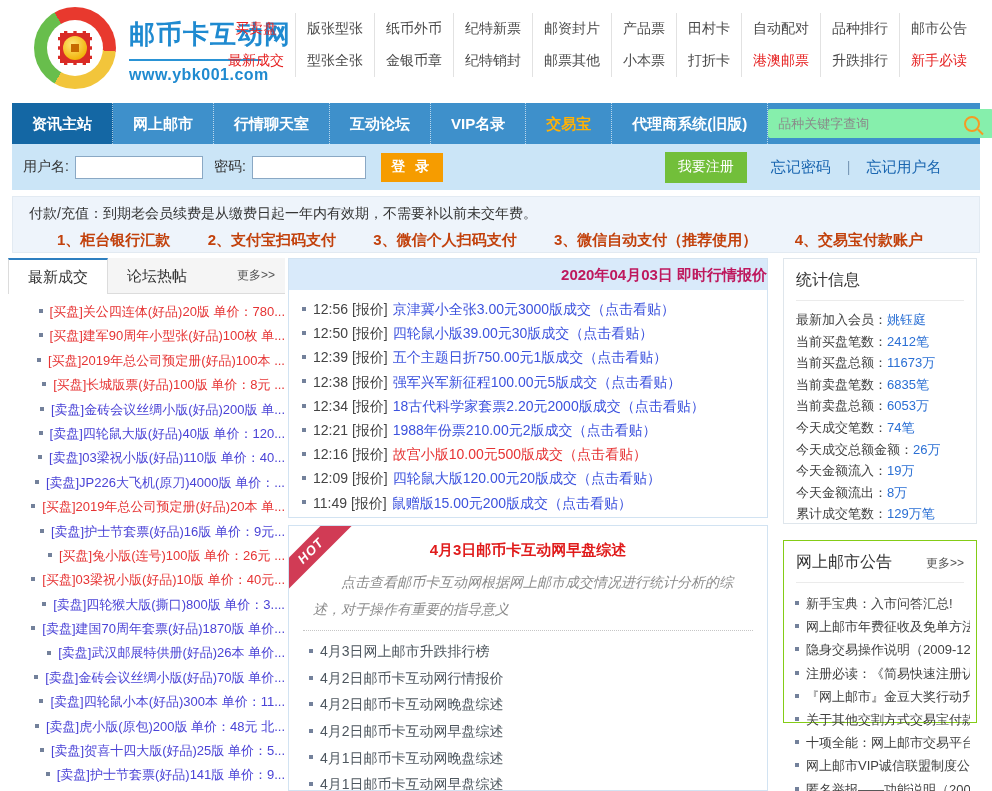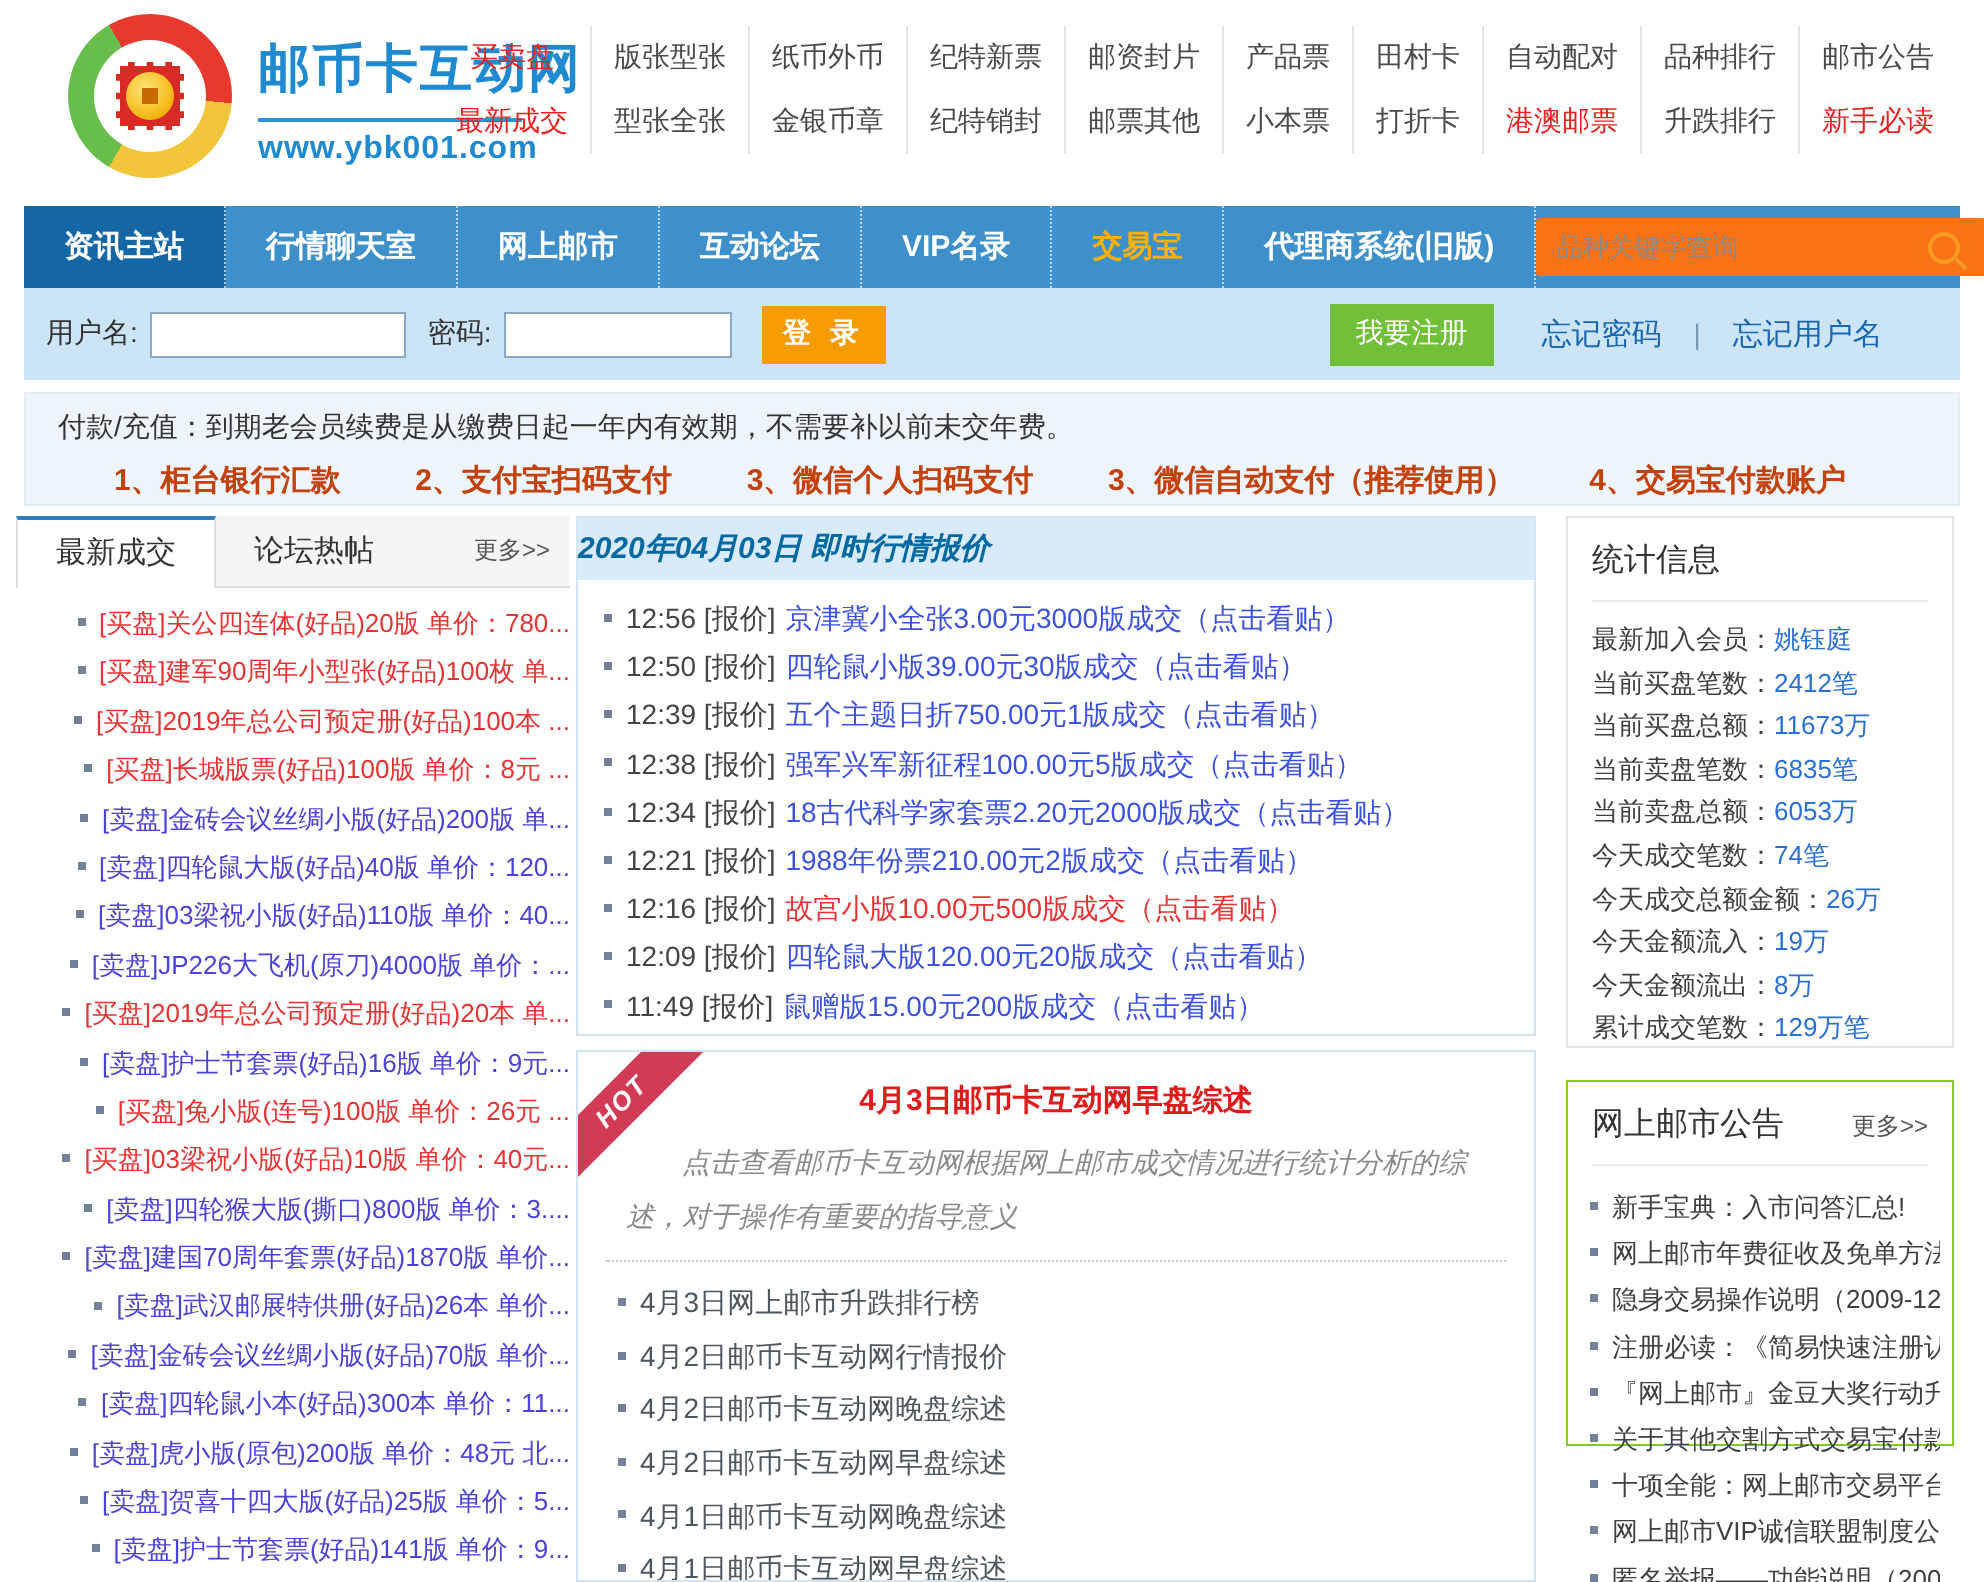--- a/index.html
+++ b/index.html
@@ -24,21 +24,21 @@
   .top-links{position:absolute;right:14px;top:13px;display:grid;grid-template-columns:repeat(10,auto);}
   .top-link{font-size:14px;color:#4a4a4a;text-align:center;padding:7px 11px;border-right:1px solid #e2e2e2;cursor:pointer;white-space:nowrap;}
   .top-link:nth-child(10n){border-right:none;}
   .top-link.accent{color:#e62222;}
   
   .navbar{position:absolute;top:103px;left:12px;width:968px;height:41px;background:#3e90cb;display:flex;}
   .nav-tab{line-height:41px;padding:0 20px;color:#fff;font-size:15px;font-weight:bold;
     border-right:1px dotted rgba(255,255,255,.65);cursor:pointer;white-space:nowrap;}
   .nav-tab.active{background:#1467a4;}
   .nav-tab.highlight{color:#ffb106;}
-  .search-box{margin-left:auto;margin-top:6px;margin-right:4px;width:244px;height:29px;background:#f97316;
+  .search-box{margin-left:auto;margin-top:6px;margin-right:4px;width:244px;height:29px;background:#86efac;
     border-radius:2px;display:flex;align-items:center;}
   .search-input{border:none;outline:none;flex:1;padding:0 10px;font-size:13px;color:#333;background:transparent;}
   .search-input::placeholder{color:#8a8a8a;}
   .search-icon{width:12px;height:12px;border:2px solid #f59a23;border-radius:50%;position:relative;margin-right:13px;flex:none;cursor:pointer;}
   .search-icon::after{content:"";position:absolute;width:7px;height:2px;background:#f59a23;transform:rotate(45deg);right:-6px;bottom:-3px;}
   
   .login-bar{position:absolute;top:144px;left:12px;width:968px;height:46px;background:#cbe5f7;
     display:flex;align-items:center;font-size:14px;color:#333;}
   .login-label{margin-left:11px;}
   .login-input{width:128px;height:23px;border:1px solid #8aa8c4;background:#fff;margin-left:6px;box-sizing:border-box;}
@@ -64,22 +64,22 @@
   .left-more{margin-left:auto;font-size:12px;color:#555;padding:0 10px;line-height:35px;cursor:pointer;}
   .trade-list{list-style:none;margin:6px 0 0 0;padding:0 0 0 7px;text-align:right;}
   .trade-item{line-height:24.4px;height:24.4px;font-size:13px;white-space:nowrap;overflow:hidden;}
   .trade-link{cursor:pointer;}
   .trade-item.buy .trade-link{color:#e63333;}
   .trade-item.sell .trade-link{color:#4a43d6;}
   .sq{display:inline-block;width:4px;height:4px;background:#73819b;margin:0 7px 3px 0;vertical-align:middle;}
   
   .quotes-panel{position:absolute;top:258px;left:288px;width:480px;height:260px;border:1px solid #d2e3f2;
     box-sizing:border-box;background:#fff;}
-  .quotes-header{height:31px;background:#d9eafa;text-align:left;line-height:31px;color:#0369a1;
-    font-weight:bold;font-size:15px;font-style:italic;}
+  .quotes-header{height:31px;background:#d9eafa;text-align:right;line-height:31px;color:#be185d;
+    font-weight:bold;font-size:15px;}
   .quote-list{list-style:none;margin:7px 0 0 0;padding:0 0 0 13px;}
   .quote-item{line-height:24.2px;height:24.2px;font-size:14px;white-space:nowrap;overflow:hidden;}
   .quote-time{color:#444;margin-right:5px;}
   .quote-link{color:#3c52de;cursor:pointer;}
   .quote-item.red .quote-link{color:#e63333;}
   
   .summary-panel{position:absolute;top:525px;left:288px;width:480px;height:266px;border:1px solid #d2e3f2;
     box-sizing:border-box;background:#fff;overflow:hidden;}
   .ribbon{position:absolute;top:14px;left:-26px;width:96px;transform:rotate(-45deg);background:#d13b55;
     color:#fff;font-size:13px;font-weight:bold;font-style:italic;text-align:center;line-height:22px;letter-spacing:1px;cursor:pointer;}
@@ -138,22 +138,22 @@
       <span class="top-link">打折卡</span>
       <span class="top-link accent">港澳邮票</span>
       <span class="top-link">升跌排行</span>
       <span class="top-link accent">新手必读</span>
     </div>
 </div>
 
 <div class="navbar">
   <div id="nav-tabs" style="display:flex;">
       <div class="nav-tab active">资讯主站</div>
+      <div class="nav-tab">网上邮市</div>
       <div class="nav-tab">行情聊天室</div>
-      <div class="nav-tab">网上邮市</div>
       <div class="nav-tab">互动论坛</div>
       <div class="nav-tab">VIP名录</div>
       <div class="nav-tab highlight">交易宝</div>
       <div class="nav-tab">代理商系统(旧版)</div>
     </div>
   <div class="search-box">
     <input class="search-input" placeholder="品种关键字查询" style="">
     <span class="search-icon"></span>
   </div>
 </div>

